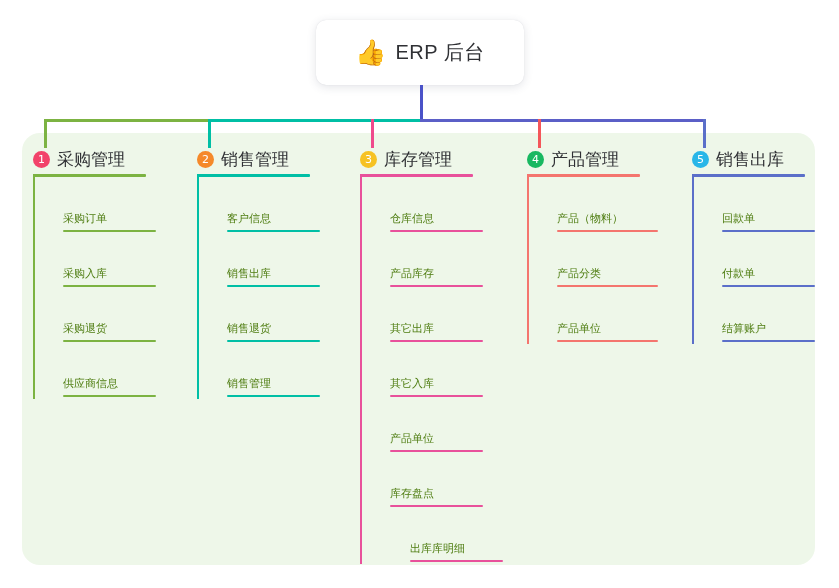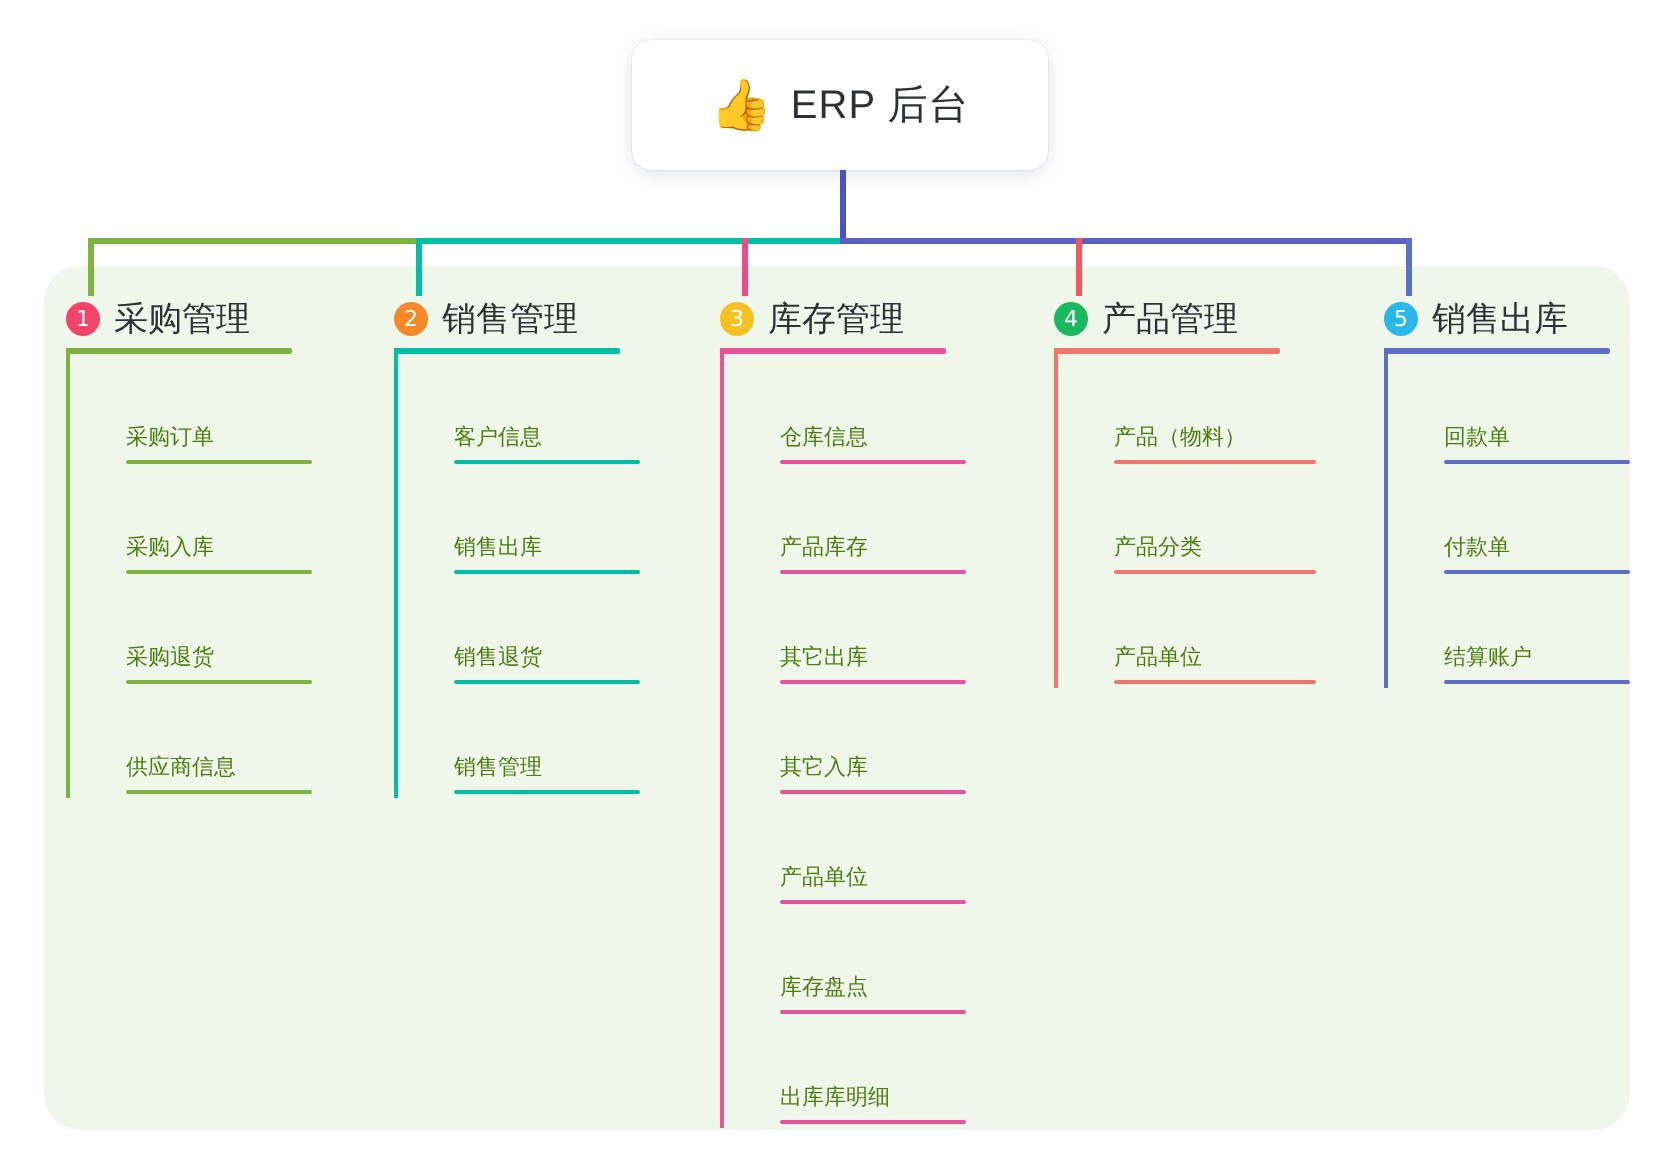--- a/index.html
+++ b/index.html
@@ -150,21 +150,21 @@
           <div class="leaf-rule" style="width: 93px; background: rgb(232, 81, 155);"></div>
         </div>
         <div class="leaf" style="top: 278px; height: 30px; width: 93px;">
           <div class="leaf-label">产品单位</div>
           <div class="leaf-rule" style="width: 93px; background: rgb(232, 81, 155);"></div>
         </div>
         <div class="leaf" style="top: 333px; height: 30px; width: 93px;">
           <div class="leaf-label">库存盘点</div>
           <div class="leaf-rule" style="width: 93px; background: rgb(232, 81, 155);"></div>
         </div>
-        <div class="leaf" style="top: 388px; height: 30px; width: 93px;">
+        <div class="leaf" style="top: 388px; height: 30px; width: 93px; margin-left: 20px;">
           <div class="leaf-label">出库库明细</div>
           <div class="leaf-rule" style="width: 93px; background: rgb(232, 81, 155);"></div>
         </div>
       </div>
       <div class="col" style="left: 527px;">
         <div class="col-head">
           <span class="badge" style="background: rgb(25, 184, 97);">4</span>
           <span class="col-title">产品管理</span>
         </div>
         <div class="head-rule" style="width: 113px; background: rgb(244, 117, 110); left: 0px;"></div>

